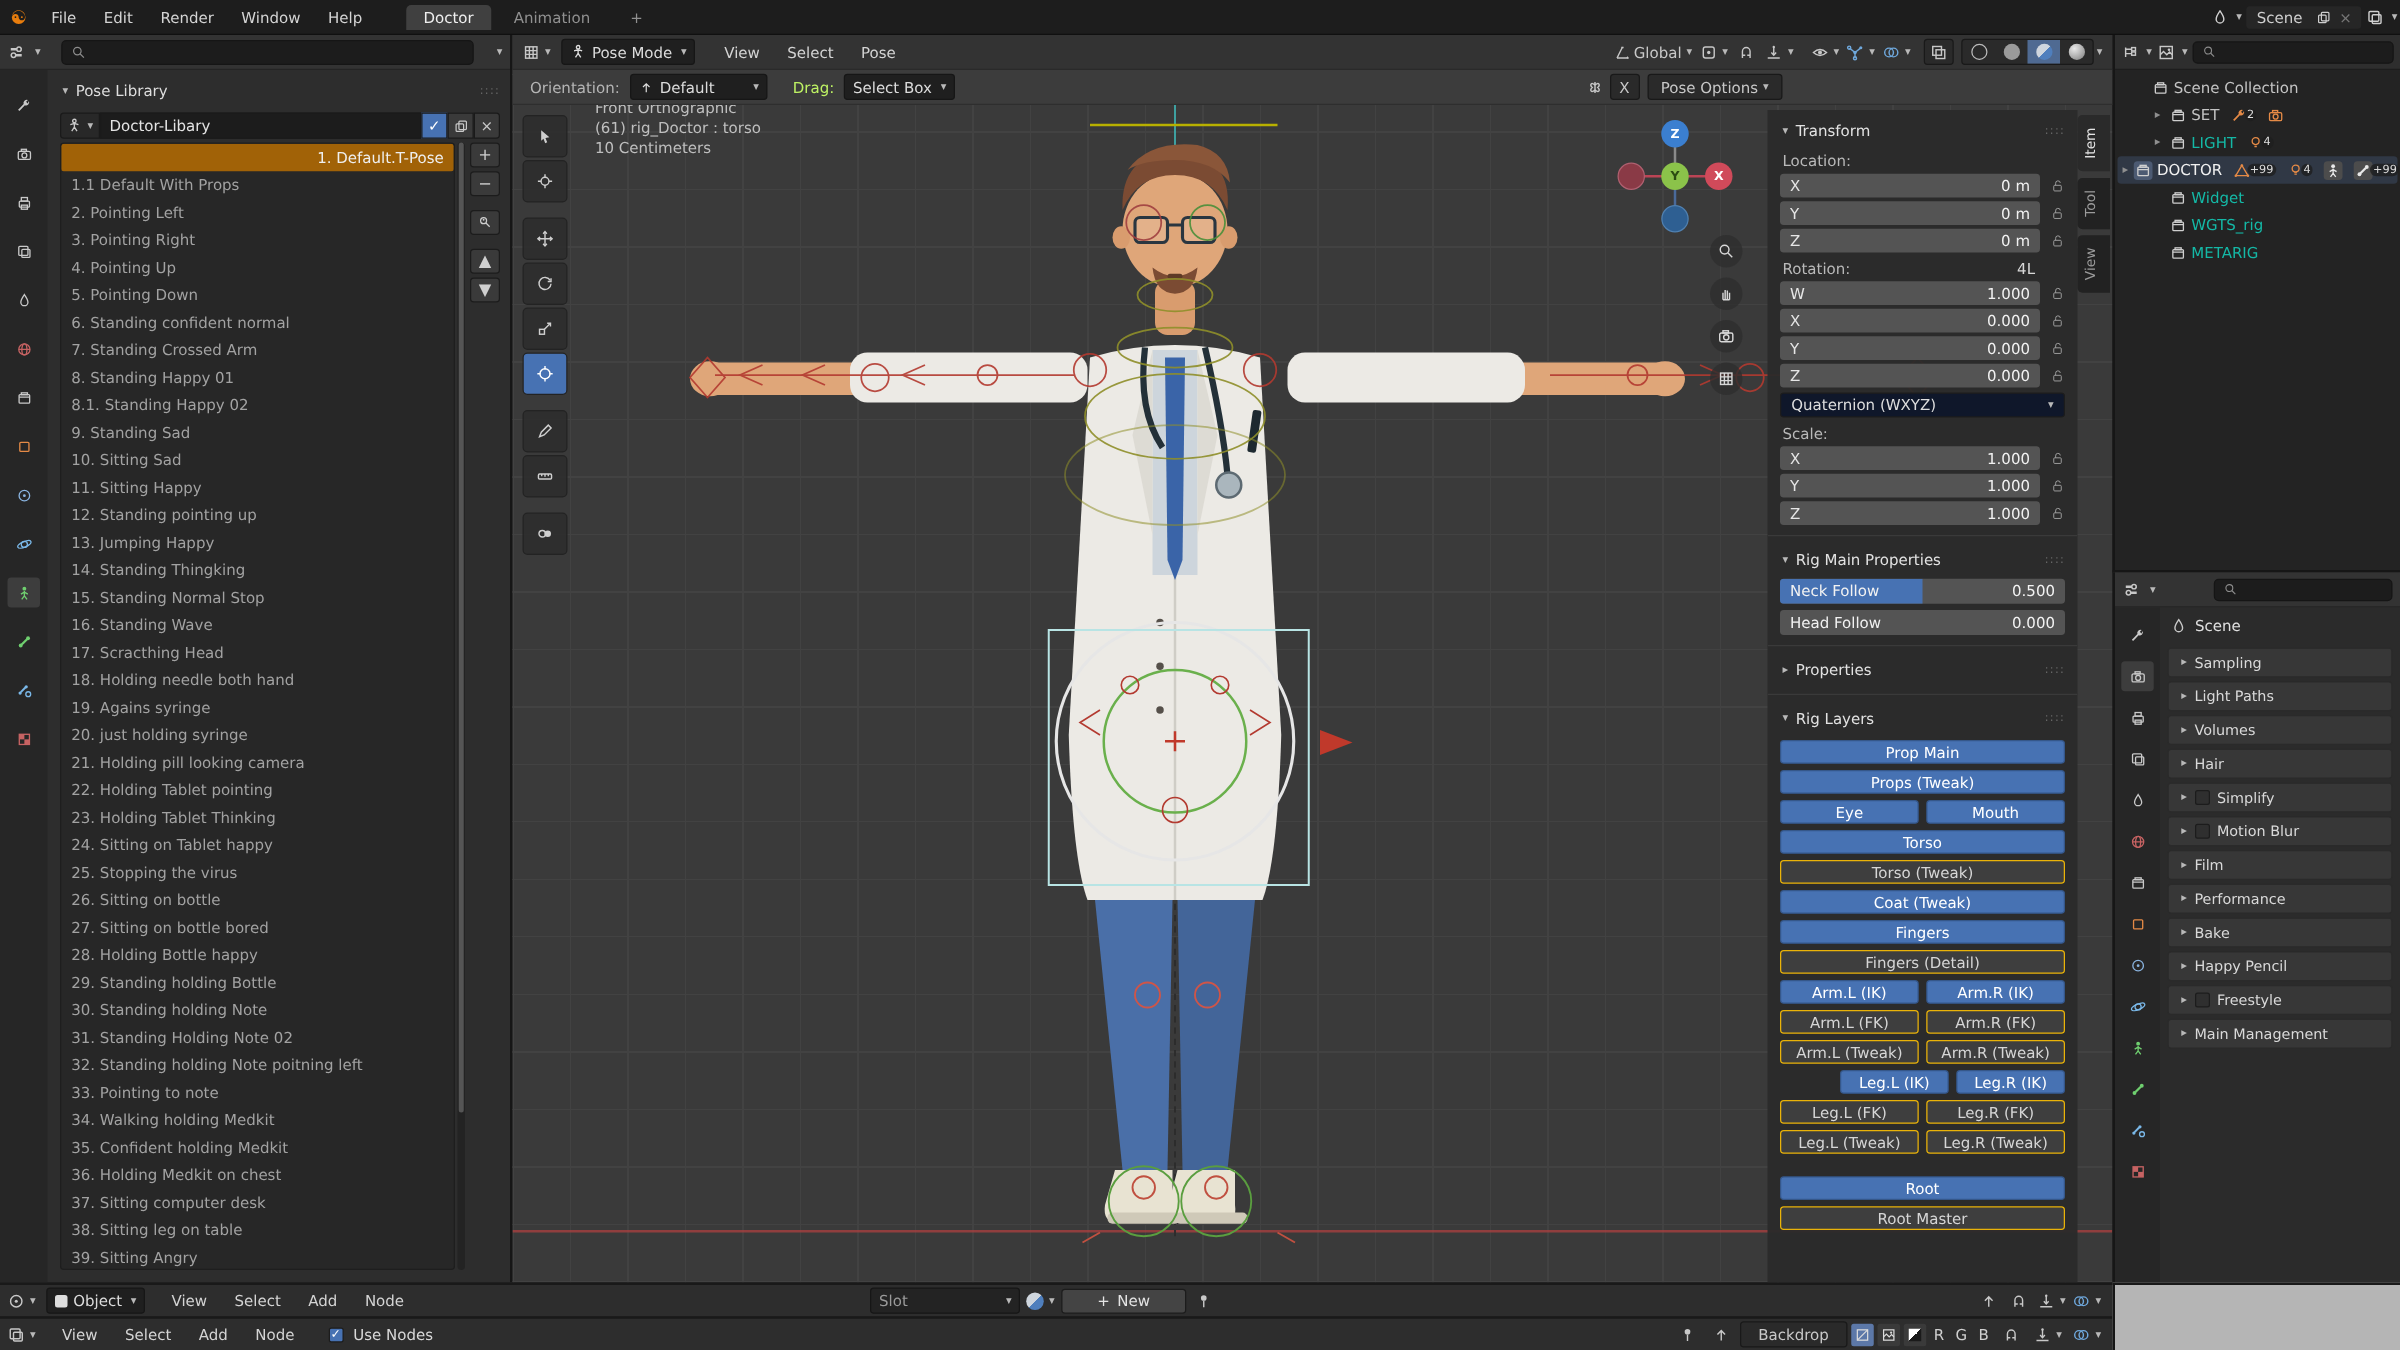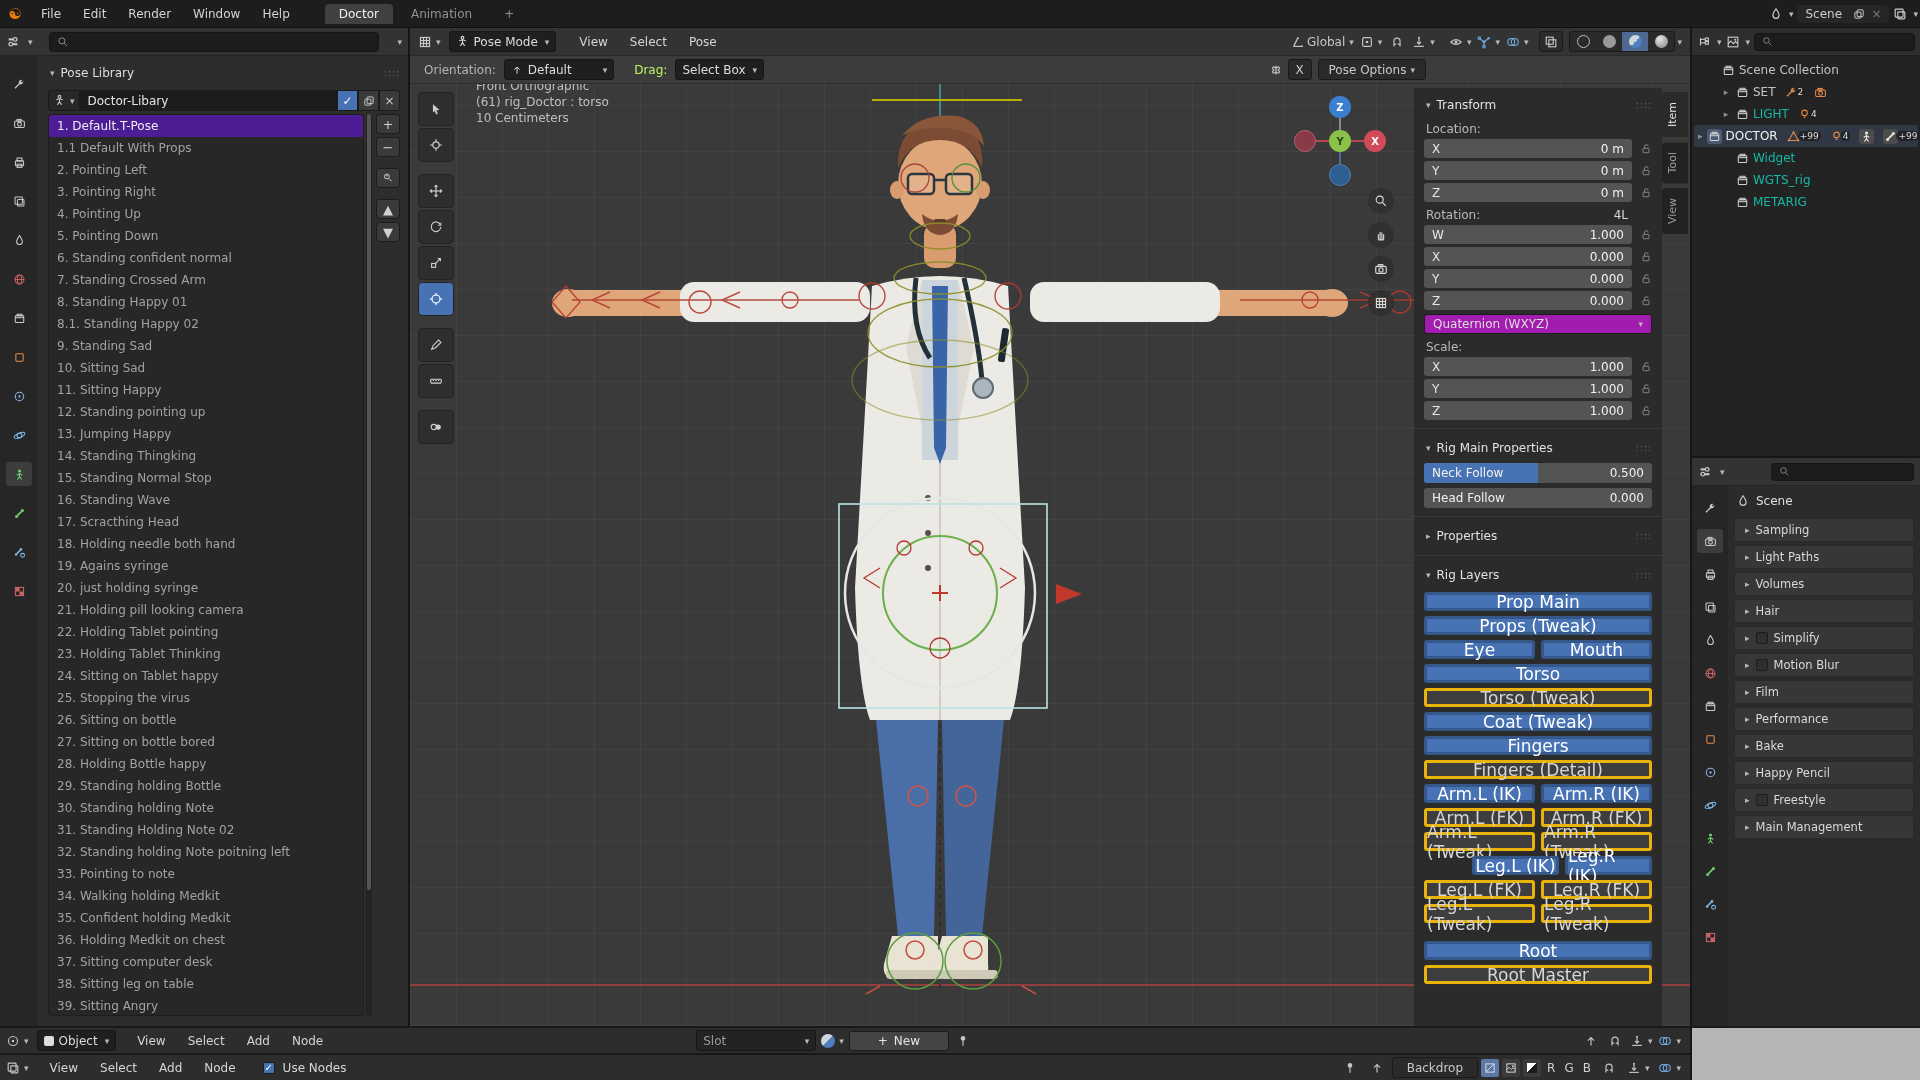--- a/index.html
+++ b/index.html
@@ -27,21 +27,21 @@
   #pose-wrap{position:absolute;left:38px;top:28px;right:0;bottom:0;padding:6px 8px 0 10px;}
   .panelhead{display:flex;align-items:center;gap:6px;color:#dedede;height:22px;}
   .dragdots{margin-left:auto;color:#6a6a6a;letter-spacing:1px;font-size:9px;}
   #lib-row{display:flex;align-items:center;margin:6px 0 8px 0;height:21px;}
   #lib-icon-dd{background:#282828;border:1px solid #1a1a1a;border-radius:3px 0 0 3px;height:21px;display:flex;align-items:center;padding:0 4px;gap:2px;color:#c9c9c9;}
   #lib-name{flex:1;background:#1c1c1c;border:1px solid #1a1a1a;height:21px;line-height:20px;padding:0 7px;color:#e4e4e4;}
   .sqbtn{width:21px;height:21px;background:#3a3a3a;border:1px solid #1a1a1a;display:flex;align-items:center;justify-content:center;color:#c9c9c9;}
   .sqbtn.blue{background:#4772b3;color:#fff;}
   #list-zone{position:absolute;left:10px;right:44px;top:58px;bottom:10px;background:#272727;border:1px solid #1e1e1e;border-radius:3px;overflow:hidden;}
   .pose-row{height:22px;line-height:22px;padding:0 8px;color:#a2a2a2;white-space:nowrap;}
-  .pose-row.sel{background:#4c1d95;color:#efefef;border-radius:2px;}
+  .pose-row.sel{background:#a16207;color:#efefef;border-radius:2px;text-align:right;}
   #list-scroll{position:absolute;right:36px;top:58px;width:6px;bottom:10px;background:#232323;border-radius:3px;}
   #list-thumb{position:absolute;left:1px;right:1px;top:0;height:86%;background:#555;border-radius:3px;}
   #list-btns{position:absolute;right:8px;top:58px;width:24px;display:flex;flex-direction:column;gap:3px;}
   .lbtn{width:24px;height:20px;background:#3a3a3a;border:1px solid #1c1c1c;border-radius:3px;display:flex;align-items:center;justify-content:center;color:#cfcfcf;font-size:13px;}
   
   #vp{left:410px;top:28px;width:1280px;height:998px;background:
       repeating-linear-gradient(0deg,#424242 0 1px,transparent 1px 46px),
       repeating-linear-gradient(90deg,#424242 0 1px,transparent 1px 46px),#3a3a3a;overflow:hidden;}
   #vp-h1{position:absolute;left:0;top:0;right:0;height:28px;background:#333333;display:flex;align-items:center;padding:0 8px;gap:2px;border-bottom:1px solid #2a2a2a;z-index:30;}
   #vp-h2{position:absolute;left:0;top:28px;right:0;height:28px;background:#3c3c3c;display:flex;align-items:center;padding:0 14px;gap:8px;border-bottom:1px solid #2e2e2e;z-index:30;}
@@ -72,28 +72,28 @@
   #ntabs{position:absolute;right:2px;top:64px;width:26px;display:flex;flex-direction:column;gap:5px;z-index:25;}
   .ntab{writing-mode:vertical-rl;transform:rotate(180deg);background:#222;color:#9b9b9b;padding:10px 4px;border-radius:0 4px 4px 0;font-size:11px;}
   .ntab.on{background:#2a2a2a;color:#e5e5e5;}
   .npanel-title{display:flex;align-items:center;gap:6px;color:#e2e2e2;height:22px;}
   .grplabel{color:#b9b9b9;margin:6px 0 3px 2px;}
   .frow{display:flex;align-items:center;gap:8px;margin-bottom:3px;}
   .nfield{flex:1;background:#545454;border-radius:3px;height:19px;display:flex;align-items:center;padding:0 8px;color:#f1f1f1;}
   .nfield .ax{width:20px;color:#e6e6e6;}
   .nfield .val{margin-left:auto;}
   .lock{width:12px;height:12px;color:#a2a2a2;}
-  .wide-dd{background:#a21caf;border:1px solid #1c1c1c;border-radius:3px;height:20px;display:flex;align-items:center;padding:0 8px;color:#dedede;margin:4px 0 2px 0;}
+  .wide-dd{background:#0f172a;border:1px solid #1c1c1c;border-radius:3px;height:20px;display:flex;align-items:center;padding:0 8px;color:#dedede;margin:4px 0 2px 0;}
   .slider{position:relative;background:#545454;border-radius:3px;height:20px;margin-bottom:5px;overflow:hidden;display:flex;align-items:center;padding:0 8px;color:#f2f2f2;}
   .slider .fillbar{position:absolute;left:0;top:0;bottom:0;background:#4772b3;}
   .slider span{position:relative;}
   .slider .val{margin-left:auto;}
   .sep{border-top:1px solid #3a3a3a;margin:8px -10px;}
   .rl-row{display:grid;gap:6px;margin-bottom:5px;}
-  .rlbtn{height:19px;border-radius:3px;display:flex;align-items:center;justify-content:center;font-size:17px;color:#d6d6d6;background:#3e3e3e;border:3px solid #eab308;}
+  .rlbtn{height:19px;border-radius:3px;display:flex;align-items:center;justify-content:center;font-size:12px;color:#d6d6d6;background:#3e3e3e;border:1px solid #eab308;}
   .rlbtn.on{background:#4772b3;color:#fff;border-color:#35578a;}
   
   #outliner{left:1690px;top:28px;width:230px;height:430px;background:#232323;border-left:2px solid #161616;border-bottom:2px solid #161616;}
   #outl-head{height:28px;background:#2e2e2e;display:flex;align-items:center;gap:4px;padding:0 5px;border-bottom:1px solid #1d1d1d;}
   .outl-row{height:22px;display:flex;align-items:center;gap:4px;padding-right:4px;color:#c4c4c4;white-space:nowrap;}
   .outl-row .lbl.dim{color:#14b8a6;}
   .outl-row .lbl.on{color:#f0f0f0;}
   .expander{width:12px;color:#8f8f8f;font-size:9px;text-align:center;}
   .badge{display:flex;align-items:center;gap:1px;color:#e58a46;font-size:10px;margin-left:5px;}
   .badge .boxed{background:#4c4c4c;border-radius:3px;padding:1px;color:#e8e8e8;}

